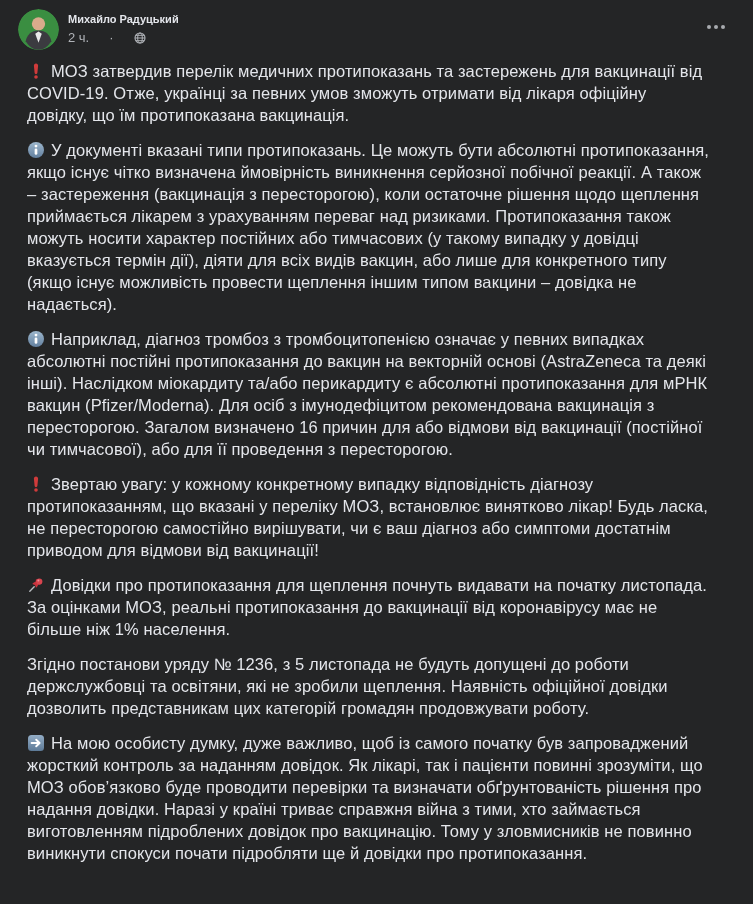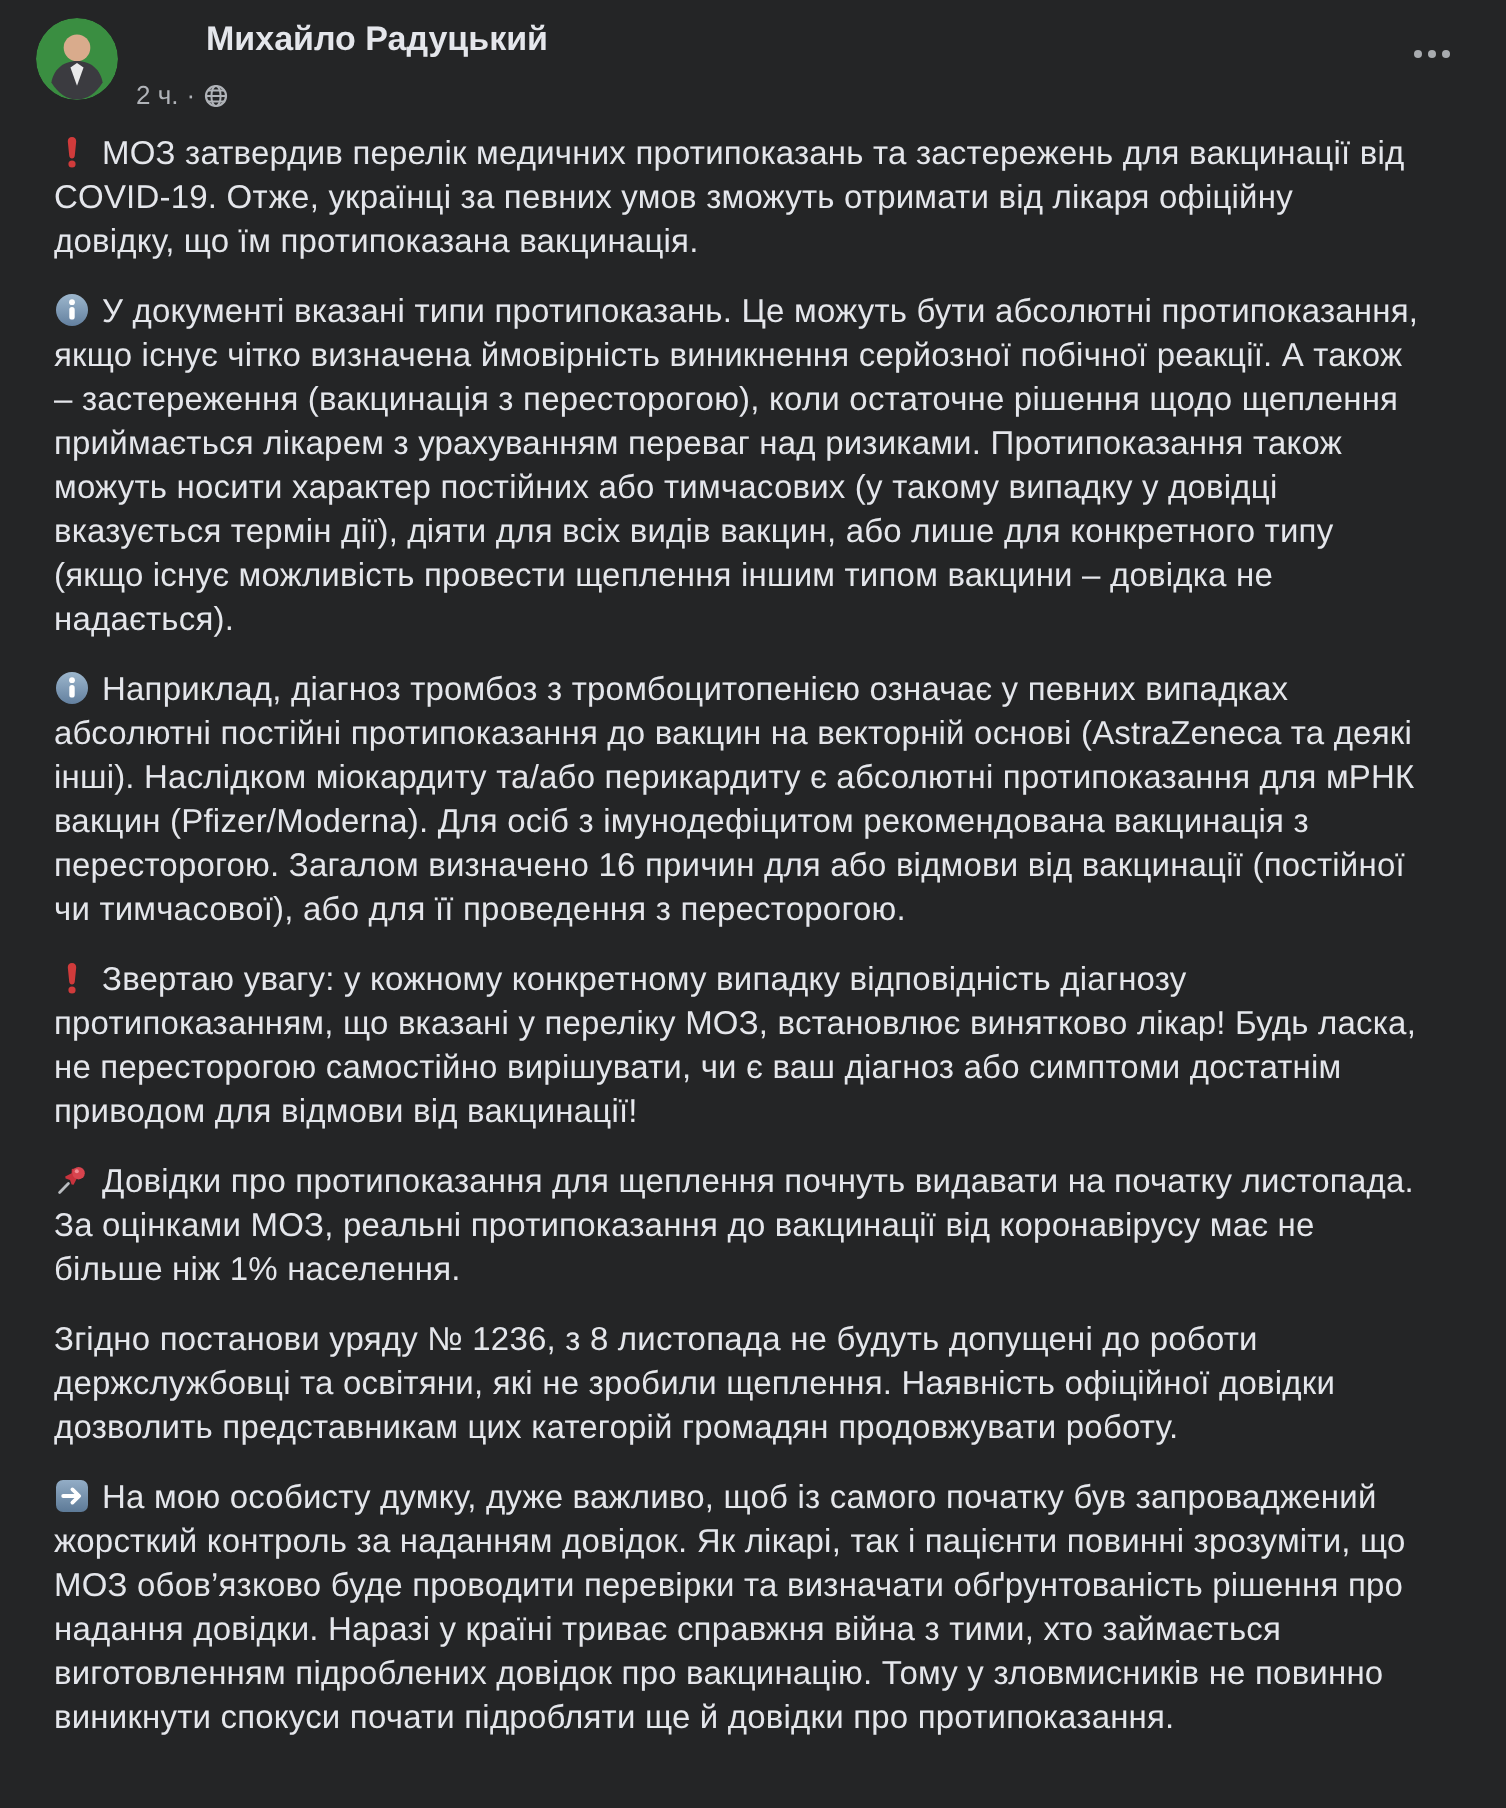--- a/index.html
+++ b/index.html
@@ -14,26 +14,26 @@
 
   
   .header { display: flex; align-items: flex-start; padding: 9px 24px 5px 18px; }
   .avatar {
     width: 41px; height: 41px; border-radius: 50%;
     overflow: hidden; flex-shrink: 0; cursor: pointer;
   }
   .avatar svg { display: block; }
   .header-info { margin-left: 9px; flex: 1 1 auto; }
   .author {
-    font-size: 17px; font-weight: 700; color: #e4e6eb;
-    line-height: 21px; cursor: pointer; margin-left: 35px;
+    font-size: 11px; font-weight: 700; color: #e4e6eb;
+    line-height: 21px; cursor: pointer;
   }
   .meta {
-    display: flex; align-items: center; gap: 4px;
-    font-size: 13px; color: #b0b3b8; margin-top: 10px; line-height: 16px;
+    display: flex; align-items: center; gap: 20px;
+    font-size: 13px; color: #b0b3b8; margin-top: 0; line-height: 16px;
   }
   .meta .globe { display: inline-block; width: 12px; height: 12px; }
   .menu-dots {
     display: flex; gap: 3px; align-items: center;
     padding: 10px 4px; margin-top: 6px; cursor: pointer; flex-shrink: 0;
   }
   .menu-dots i { width: 4px; height: 4px; border-radius: 50%; background: #a8abaf; }
 
   
   .post-body { padding: 5px 26px 10px 27px; }
@@ -145,21 +145,21 @@
         <svg viewBox="0 0 18 18">
           <path d="M10.4 3.2l4.4 4.4-1.3.5-2.1.1-1.6 3.2-1-.2-.8-2.2-2.2-.8-.2-1 3.2-1.6.1-2.1z" fill="#c8333d"></path>
           <circle cx="12.3" cy="5.6" r="3.1" fill="#d8444e"></circle>
           <circle cx="11.4" cy="4.6" r="1" fill="#ef8e94"></circle>
           <path d="M7.2 10.8L2.8 15.2" stroke="#b9bdc1" stroke-width="1.4" stroke-linecap="round"></path>
         </svg>
       </span><span>Довідки про протипоказання для щеплення почнуть видавати на початку листопада. За оцінками МОЗ, реальні протипоказання до вакцинації від коронавірусу має не більше ніж 1% населення.</span>
     </p>
 
     <p class="para">
-      <span>Згідно постанови уряду № 1236, з 8 листопада не будуть допущені до роботи держслужбовці та освітяни, які не зробили щеплення. Наявність офіційної довідки дозволить представникам цих категорій громадян продовжувати роботу.</span>
+      <span>Згідно постанови уряду № 1236, з 5 листопада не будуть допущені до роботи держслужбовці та освітяни, які не зробили щеплення. Наявність офіційної довідки дозволить представникам цих категорій громадян продовжувати роботу.</span>
     </p>
 
 
     <p class="para">
       <span class="emoji">
         <svg viewBox="0 0 18 18">
             <rect x="1" y="1" width="16" height="16" rx="3.5" fill="url(#gradSquare)"></rect>
             <path d="M4.6 9h7.2M9.2 5.7L12.6 9l-3.4 3.3" stroke="#fff" stroke-width="1.9" fill="none" stroke-linecap="round" stroke-linejoin="round"></path>
           </svg>
       </span><span>На мою особисту думку, дуже важливо, щоб із самого початку був запроваджений жорсткий контроль за наданням довідок. Як лікарі, так і пацієнти повинні зрозуміти, що МОЗ обов’язково буде проводити перевірки та визначати обґрунтованість рішення про надання довідки. Наразі у країні триває справжня війна з тими, хто займається виготовленням підроблених довідок про вакцинацію. Тому у зловмисників не повинно виникнути спокуси почати підробляти ще й довідки про протипоказання.</span>

